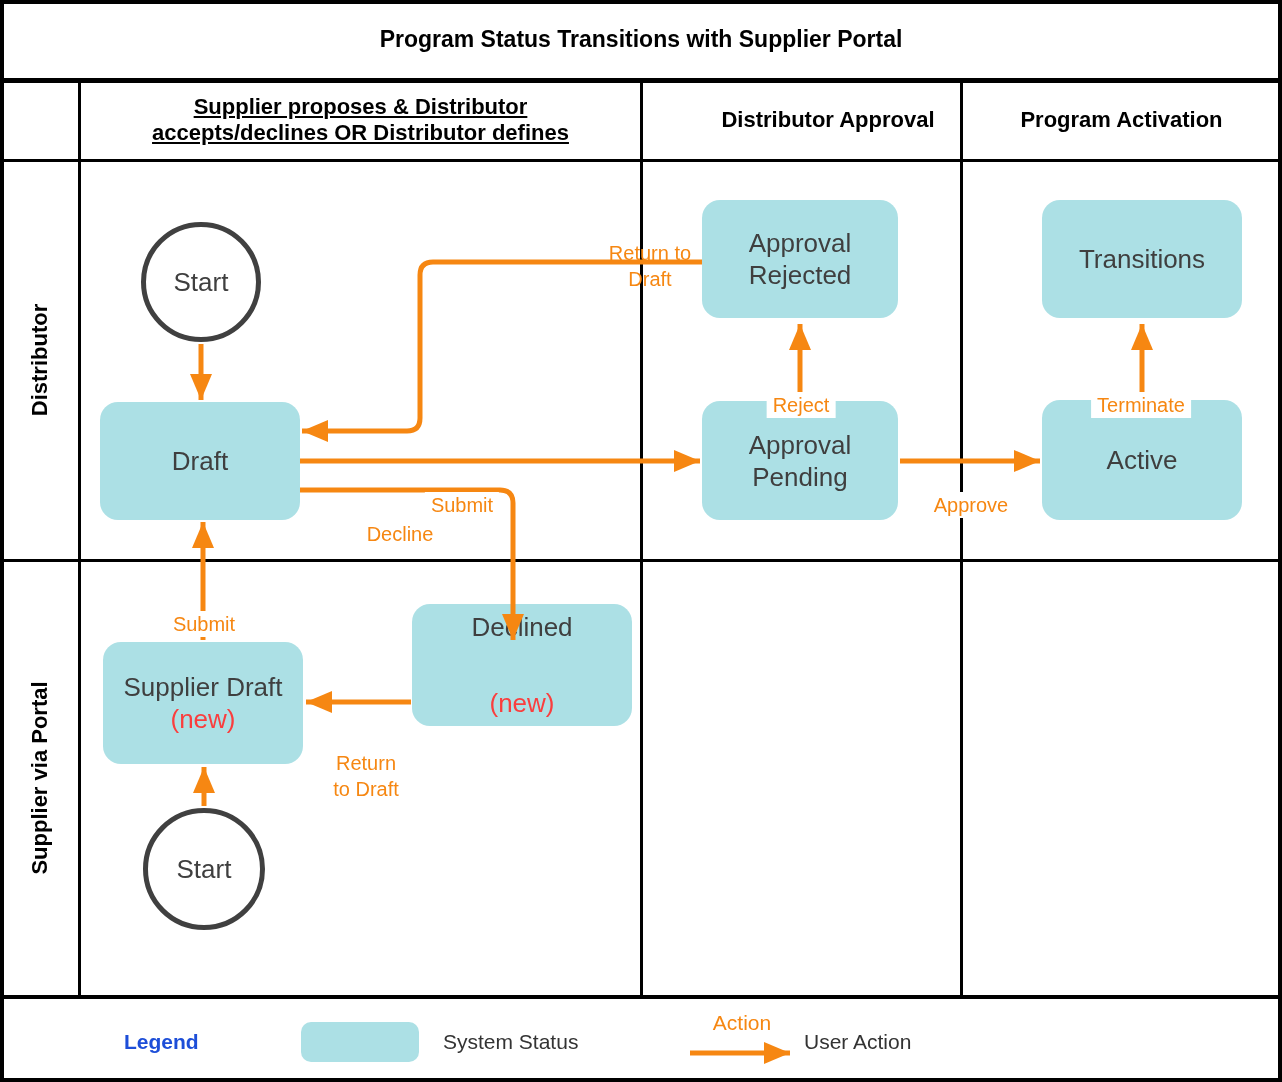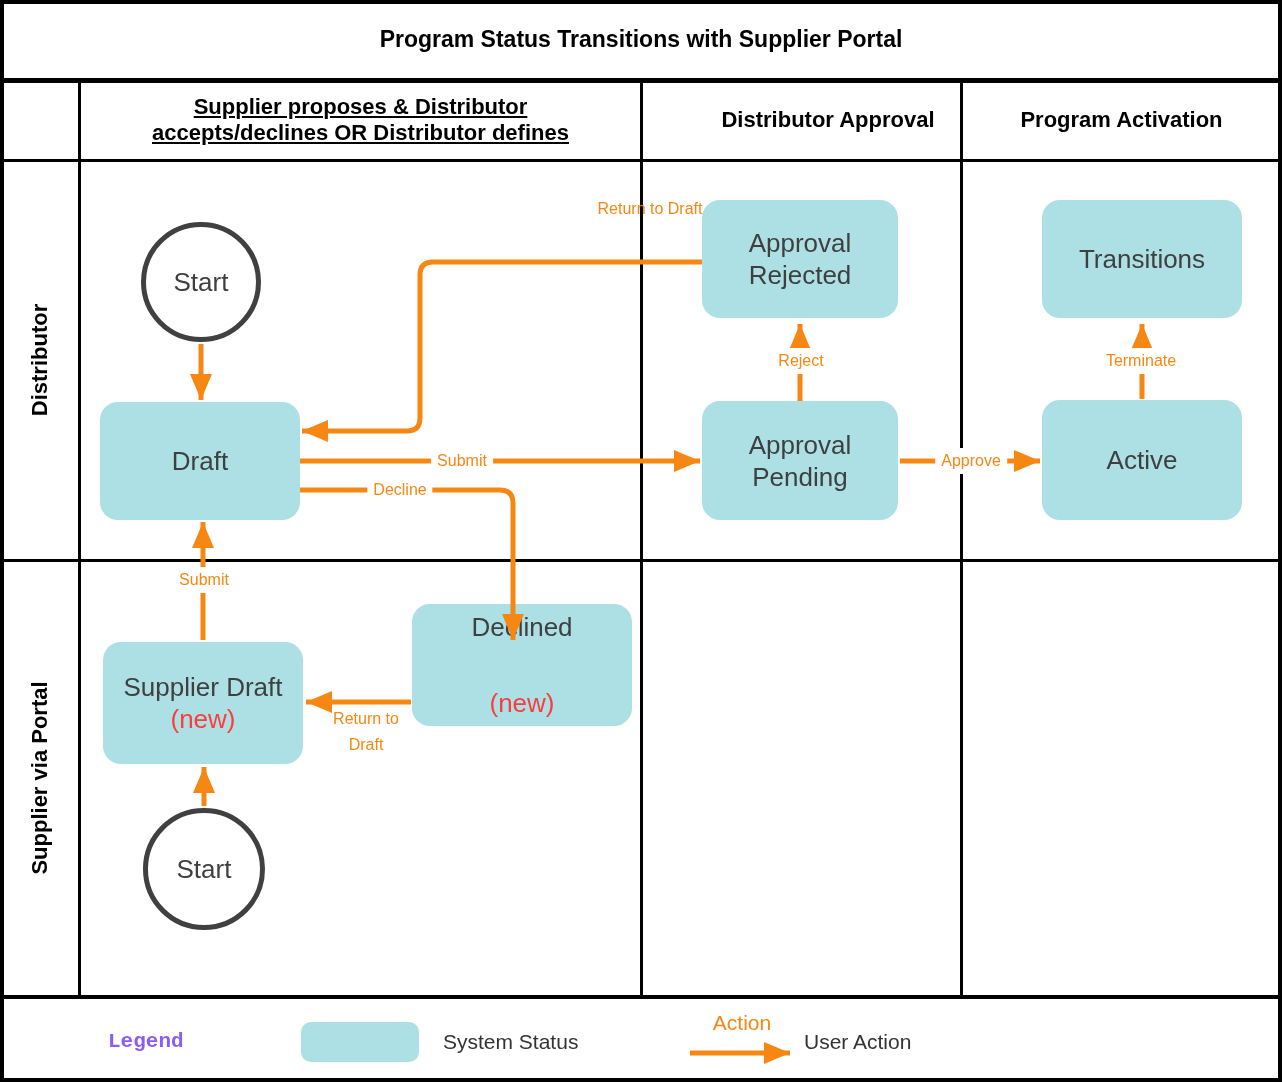--- a/index.html
+++ b/index.html
@@ -20,21 +20,21 @@
   .lane-label{position:absolute;left:0;width:80px;display:flex;align-items:center;justify-content:center;z-index:2;}
   .lane-label span{transform:rotate(-90deg);white-space:nowrap;font-size:22px;font-weight:bold;color:#000;}
   
   .node{position:absolute;background:#ACE0E5;border-radius:18px;display:flex;flex-direction:column;align-items:center;justify-content:center;text-align:center;color:#3F3F3F;font-size:26px;line-height:32px;z-index:3;}
   .node .sub{color:#FA3E3E;}
   .start-circle{position:absolute;background:#fff;border:5px solid #404040;border-radius:50%;display:flex;align-items:center;justify-content:center;color:#3F3F3F;font-size:26px;z-index:3;box-sizing:border-box;}
   
   svg.edges{position:absolute;left:0;top:0;z-index:5;pointer-events:none;}
   svg.edges path.e{stroke:#F68712;stroke-width:5;fill:none;}
   
-  .edge-label{position:absolute;color:#F68712;font-size:16px;line-height:26px;z-index:6;white-space:nowrap;}
+  .edge-label{position:absolute;color:#F68712;font-size:20px;line-height:26px;z-index:6;white-space:nowrap;margin-top:44px;}
   .edge-label.onl{transform:translate(-50%,-50%);background:#fff;padding:0 6px;}
   .edge-label.block{white-space:normal;text-align:center;}
   
   .legend-item{position:absolute;color:#333;font-size:21px;z-index:6;}
   .legend-swatch{position:absolute;left:301px;top:1022px;width:118px;height:40px;background:#ACE0E5;border-radius:10px;z-index:6;}
 </style>
 </head>
 <body>
 
 <div id="stage">
@@ -119,20 +119,20 @@
 
   <div class="edge-label onl" style="left:462px;top:461px;">Submit</div>
   <div class="edge-label onl" style="left:400px;top:490px;">Decline</div>
   <div class="edge-label block" style="left:596px;top:196px;width:108px;">Return to Draft</div>
   <div class="edge-label onl" style="left:801px;top:361px;">Reject</div>
   <div class="edge-label onl" style="left:971px;top:461px;">Approve</div>
   <div class="edge-label onl" style="left:1141px;top:361px;">Terminate</div>
   <div class="edge-label onl" style="left:204px;top:580px;">Submit</div>
   <div class="edge-label block" style="left:328px;top:706px;width:76px;">Return to Draft</div>
 
-  <div class="legend-item" style="left:108px;top:1030px;font-weight:bold;color:#8b5cf6;font-family:Liberation Mono, monospace;">Legend</div>
+  <div class="legend-item" style="left:124px;top:1030px;font-weight:bold;color:#1d4ed8;">Legend</div>
   <div class="legend-swatch"></div>
   <div class="legend-item" style="left:443px;top:1030px;">System Status</div>
   <div class="legend-item" style="left:690px;top:1011px;width:104px;text-align:center;color:#F68712;">Action</div>
   <div class="legend-item" style="left:804px;top:1030px;">User Action</div>
 
   <div class="outer-border"></div>
 </div>
 
 </body></html>

